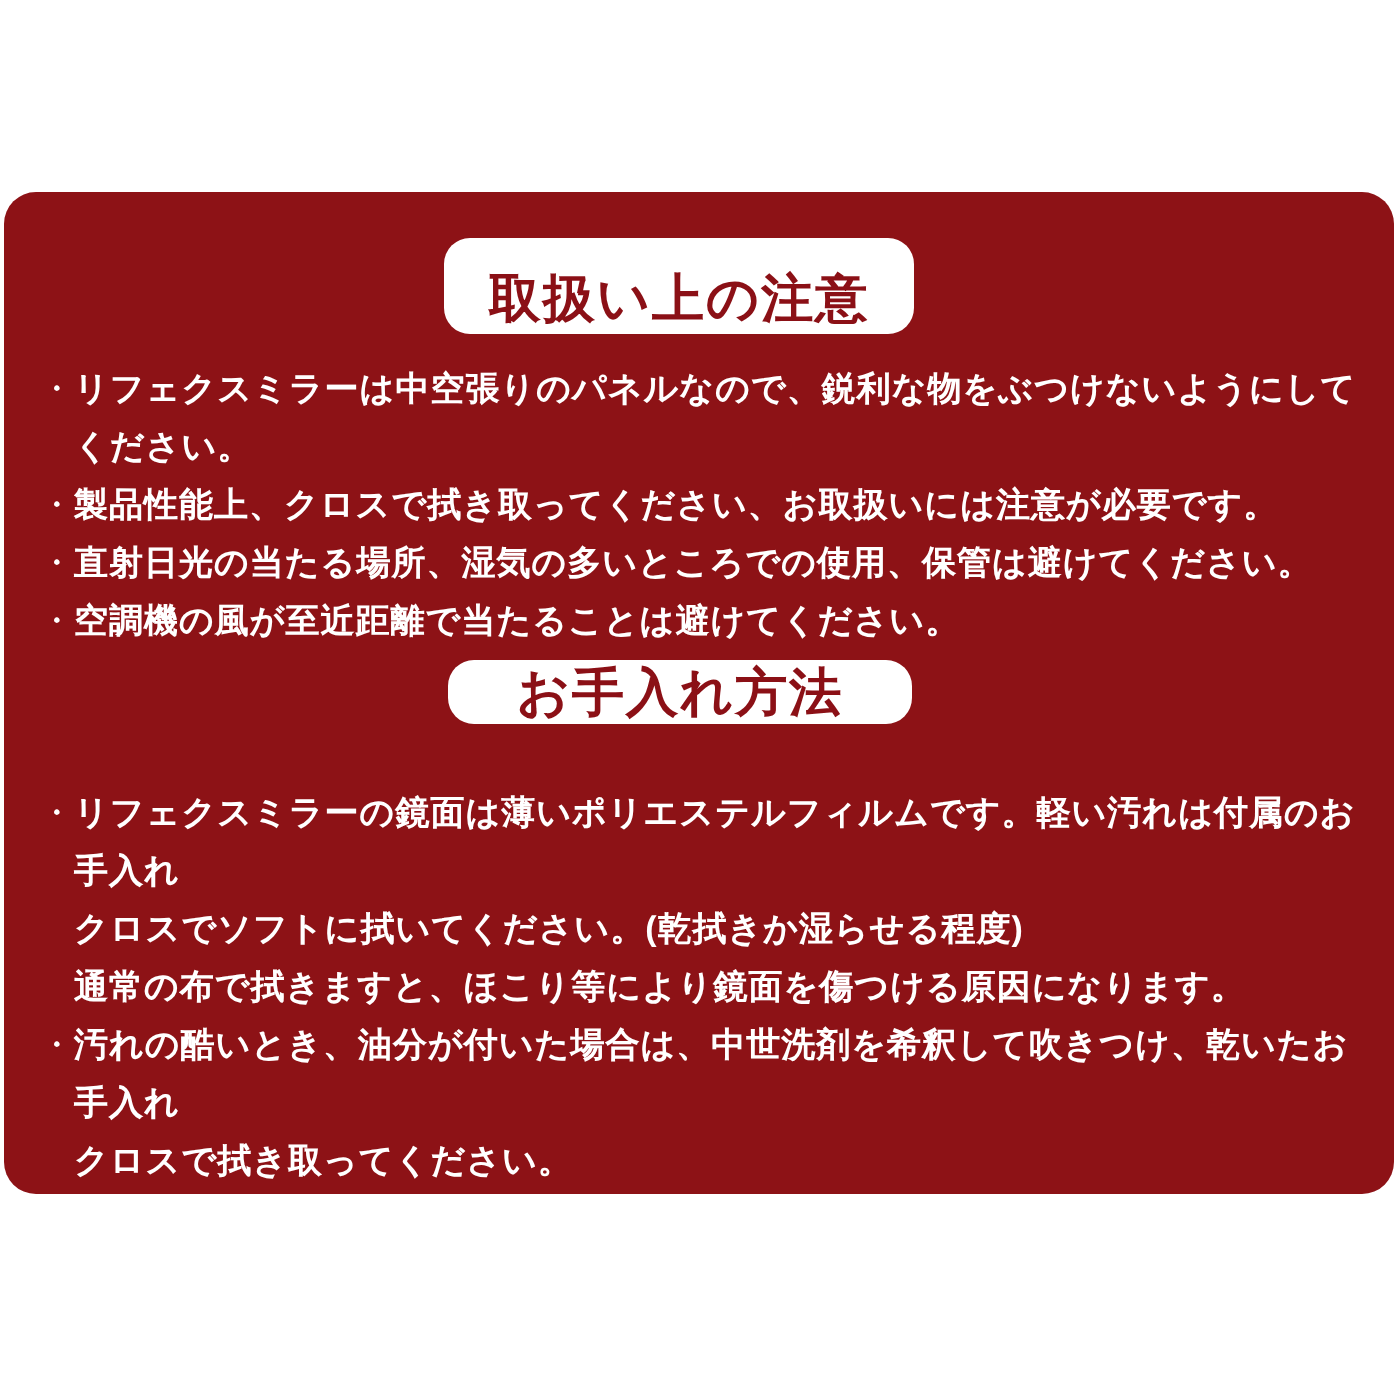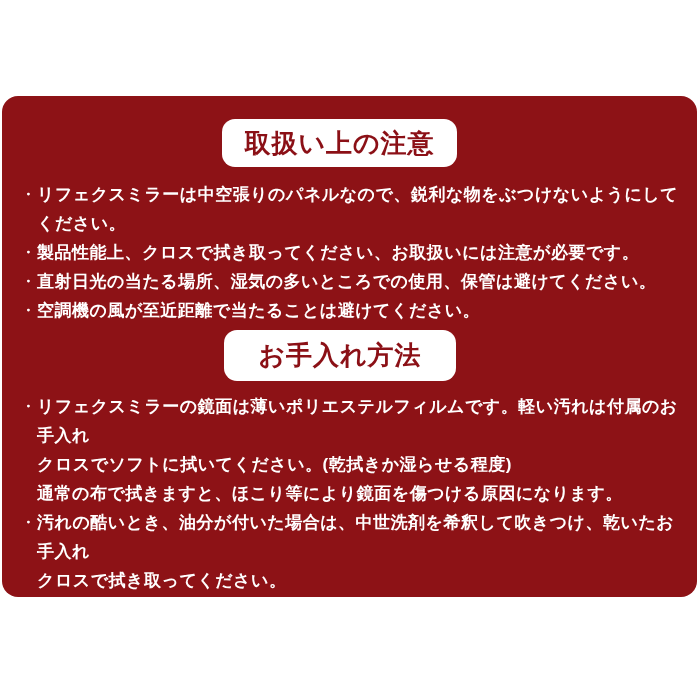--- a/index.html
+++ b/index.html
@@ -29,22 +29,22 @@
     align-items: center;
     justify-content: center;
   }
   .section-header .title-text {
     color: #8b1016;
     font-size: 26px;
     font-weight: bold;
     letter-spacing: 1px;
     white-space: nowrap;
   }
-  #header-handling { left: 220px; top: 23px; width: 235px; height: 48px; }
-  #header-care     { left: 222px; top: 234px; width: 232px; height: 51px; text-align: right; }
+  #header-handling { left: 220px; top: 23px; width: 235px; height: 48px; align-items: flex-end; }
+  #header-care     { left: 222px; top: 234px; width: 232px; height: 32px; text-align: right; }
   ul.bullets {
     position: absolute;
     left: 18px; right: 8px;
     margin: 0; padding: 0;
     list-style: none;
     color: #ffffff;
     font-size: 17px;
     font-weight: bold;
     line-height: 29px;
     letter-spacing: 0.5px;

